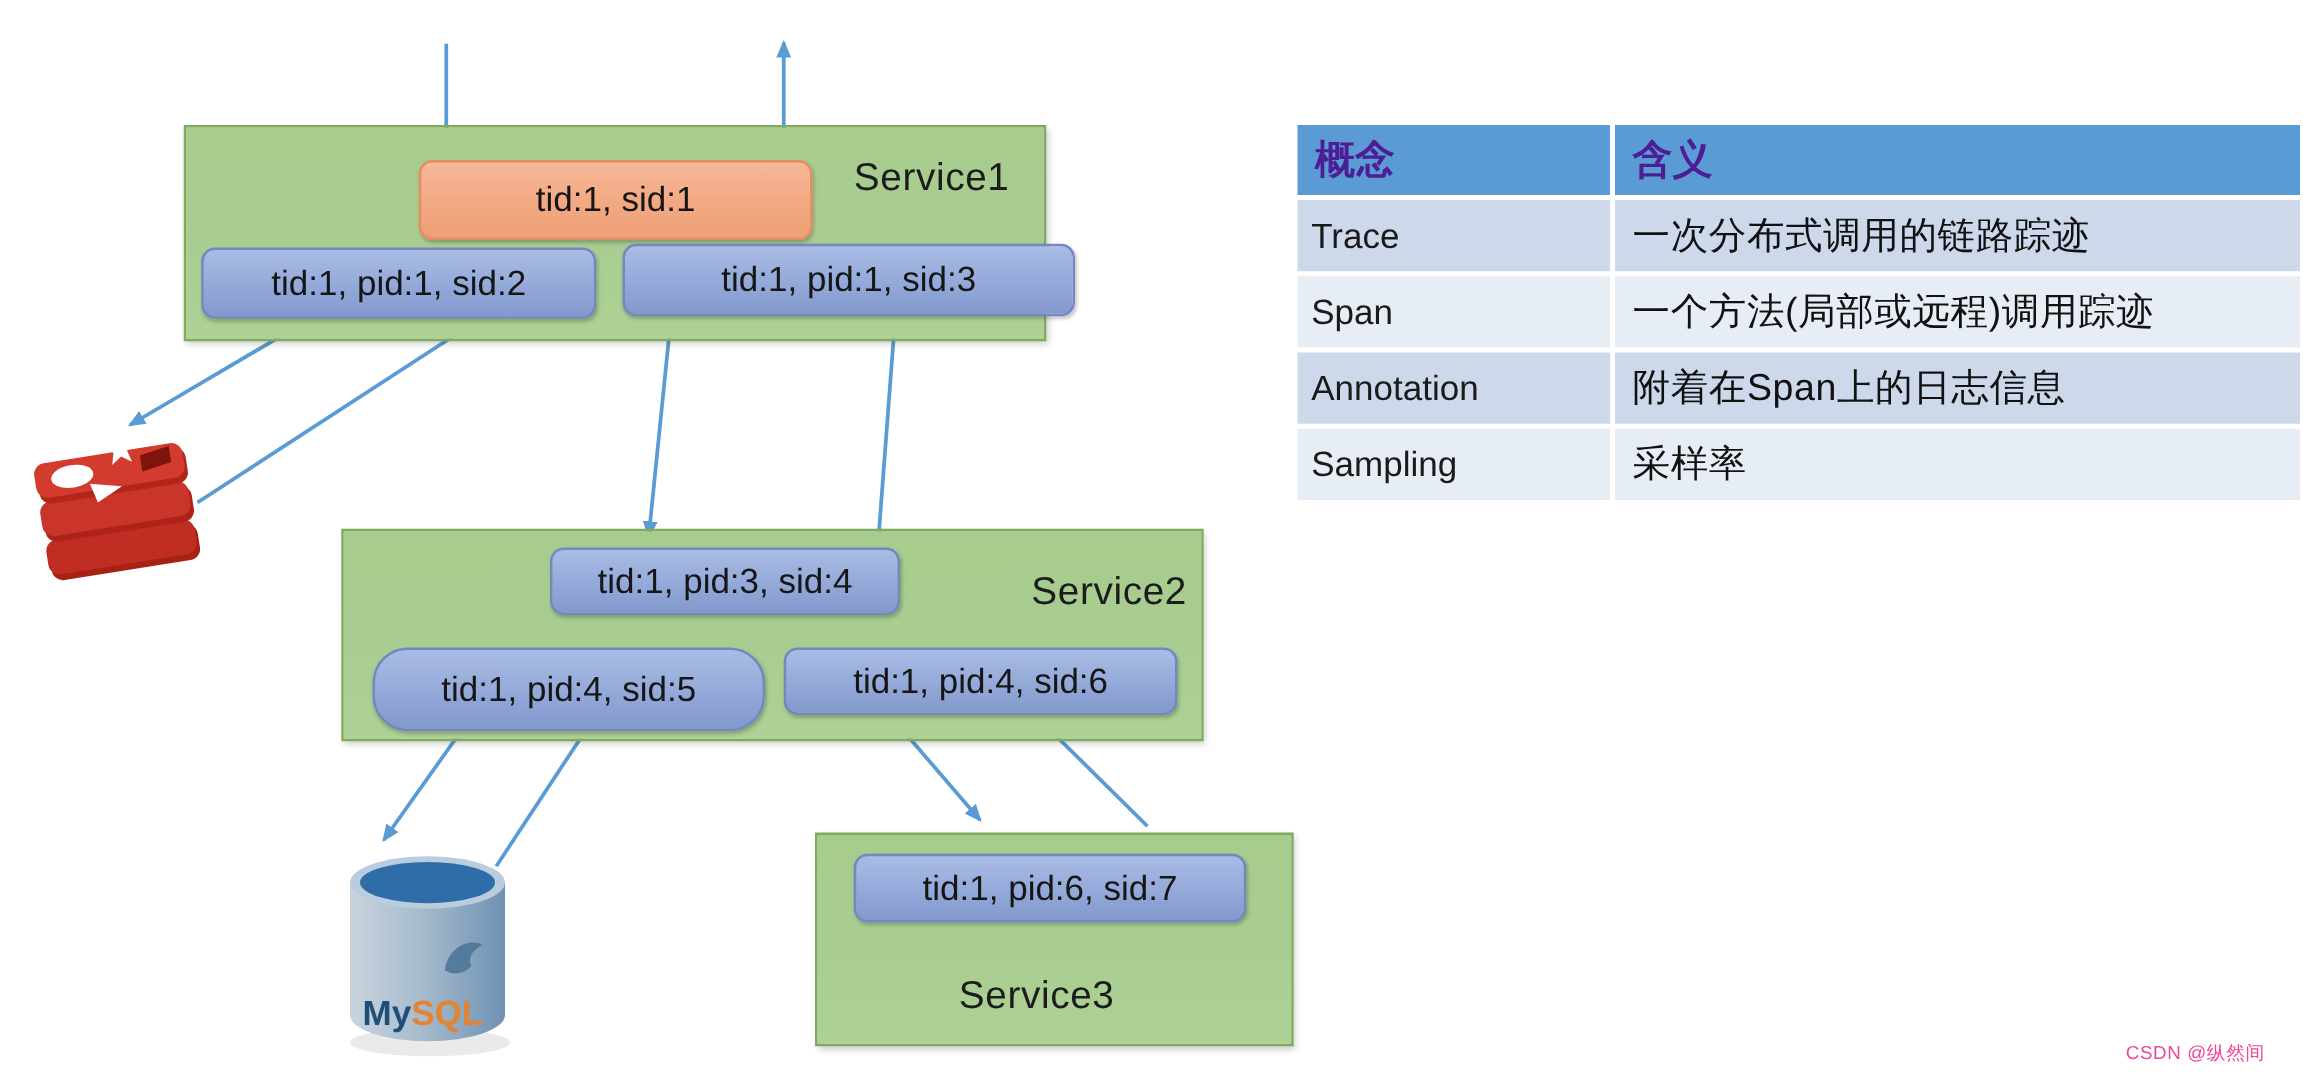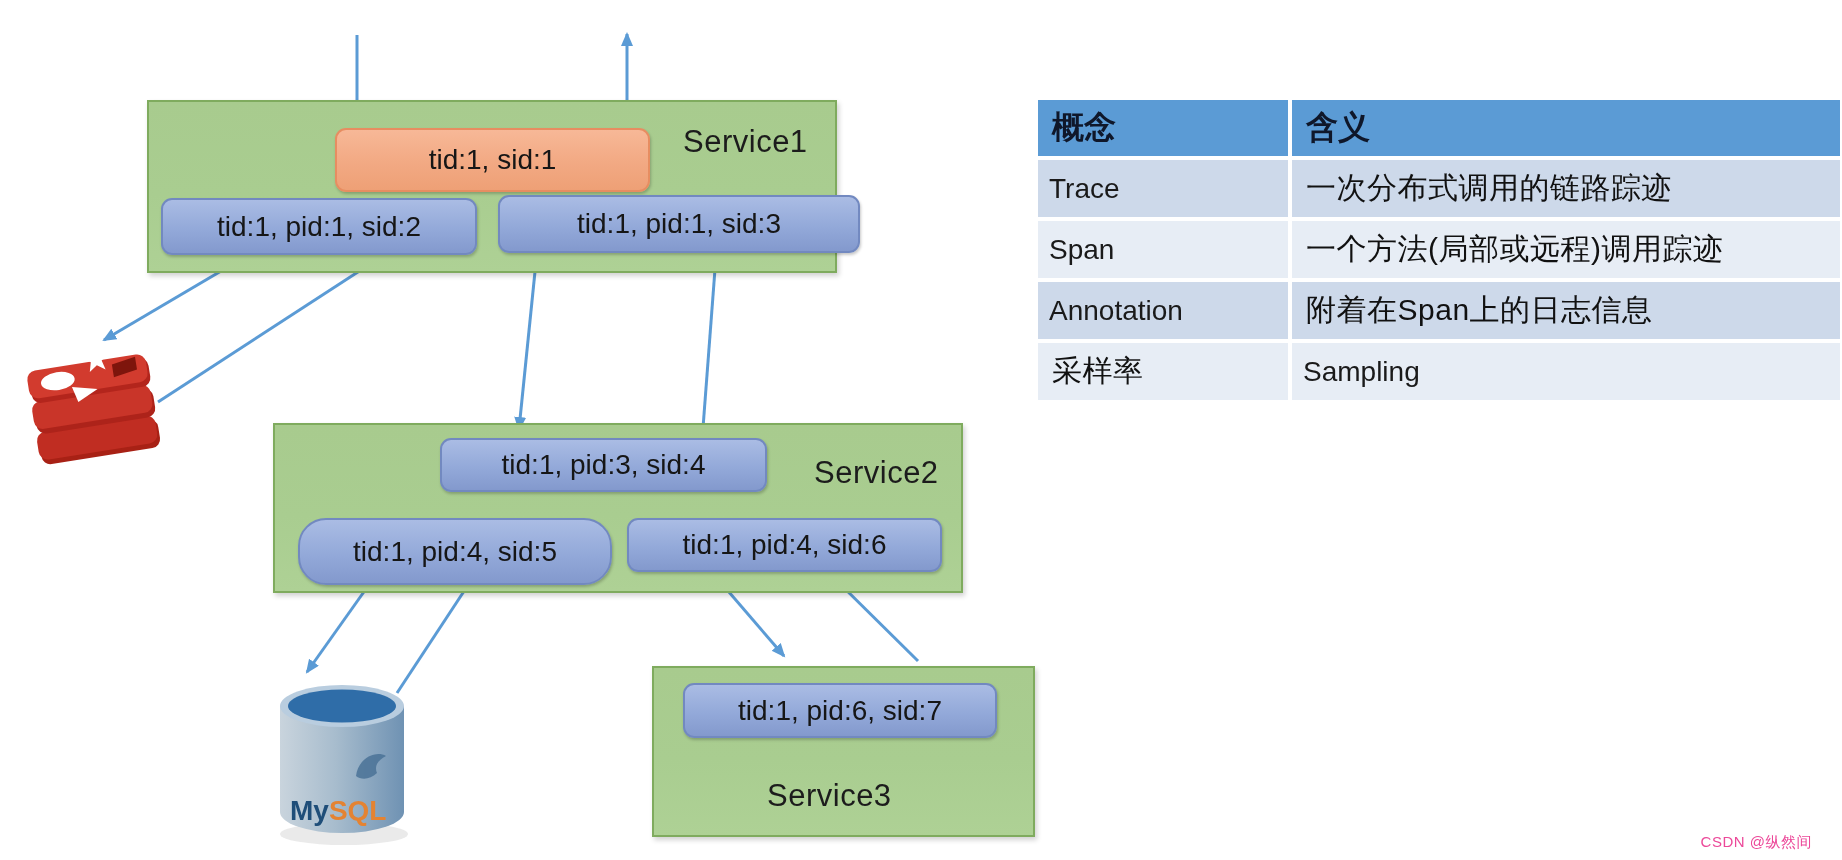--- a/index.html
+++ b/index.html
@@ -44,21 +44,21 @@
 
   
   .concept-table{
     position:absolute;left:1038px;top:100px;width:802px;
     display:grid;grid-template-columns:250px 1fr;gap:4px;
   }
   .cell{
     display:flex;align-items:center;box-sizing:border-box;
     padding:0 0 0 14px;height:57px;
   }
-  .cell.head{height:56px;color:#0f172a;font-weight:bold;font-size:32px;}
+  .cell.head{height:56px;color:#4c1d95;font-weight:bold;font-size:32px;}
   .cell.concept{font-size:28px;color:#1a1a1a;padding-left:11px;}
   .cell.meaning{font-size:30px;color:#111111;letter-spacing:.5px;}
 
   
   .db-icon{position:absolute;}
 
   
   .watermark{
     position:absolute;right:30px;top:833px;color:#ec4899;font-size:15px;
     letter-spacing:.5px;
@@ -90,22 +90,22 @@
   </svg>
 
   <div class="service" style="left:147px;top:100px;width:690px;height:173px;">
     <div class="service-label" style="left:534px;top:22px;">Service1</div>
     <div class="span-box span-orange" style="left:186px;top:26px;width:315px;height:64px;">tid:1, sid:1</div>
     <div class="span-box span-blue" style="left:12px;top:96px;width:316px;height:57px;">tid:1, pid:1, sid:2</div>
     <div class="span-box span-blue" style="left:349px;top:93px;width:362px;height:58px;">tid:1, pid:1, sid:3</div>
   </div>
 
   <div class="service" style="left:273px;top:423px;width:690px;height:170px;">
-    <div class="service-label" style="left:539px;top:30px;">Service2</div>
-    <div class="span-box span-blue" style="left:165px;top:13px;width:327px;height:54px;">tid:1, pid:3, sid:4</div>
+    <div class="service-label" style="left:550px;top:30px;">Service2</div>
+    <div class="span-box span-blue" style="left:165px;top:13px;width:280px;height:54px;">tid:1, pid:3, sid:4</div>
     <div class="span-box span-blue" style="left:23px;top:93px;width:314px;height:67px;border-radius:28px;">tid:1, pid:4, sid:5</div>
     <div class="span-box span-blue" style="left:352px;top:93px;width:315px;height:54px;">tid:1, pid:4, sid:6</div>
   </div>
 
   <div class="service" style="left:652px;top:666px;width:383px;height:171px;">
     <div class="service-label" style="left:113px;top:110px;">Service3</div>
     <div class="span-box span-blue" style="left:29px;top:15px;width:314px;height:55px;">tid:1, pid:6, sid:7</div>
   </div>
 
   <svg class="db-icon" style="left:20px;top:340px;" width="145" height="130" viewBox="0 0 145 130">
@@ -147,19 +147,19 @@
 
     <div class="cell concept" style="background:#cdd9ea;">Trace</div>
     <div class="cell meaning" style="background:#cdd9ea;">一次分布式调用的链路踪迹</div>
 
     <div class="cell concept" style="background:#e7edf5;">Span</div>
     <div class="cell meaning" style="background:#e7edf5;">一个方法(局部或远程)调用踪迹</div>
 
     <div class="cell concept" style="background:#cdd9ea;">Annotation</div>
     <div class="cell meaning" style="background:#cdd9ea;">附着在Span上的日志信息</div>
 
+    <div class="cell concept" style="background:#e7edf5;">Sampling</div>
     <div class="cell meaning" style="background:#e7edf5;">采样率</div>
-    <div class="cell concept" style="background:#e7edf5;">Sampling</div>
   </div>
 
   <div class="watermark">CSDN @纵然间</div>
 
 </div>
 
 </body></html>

